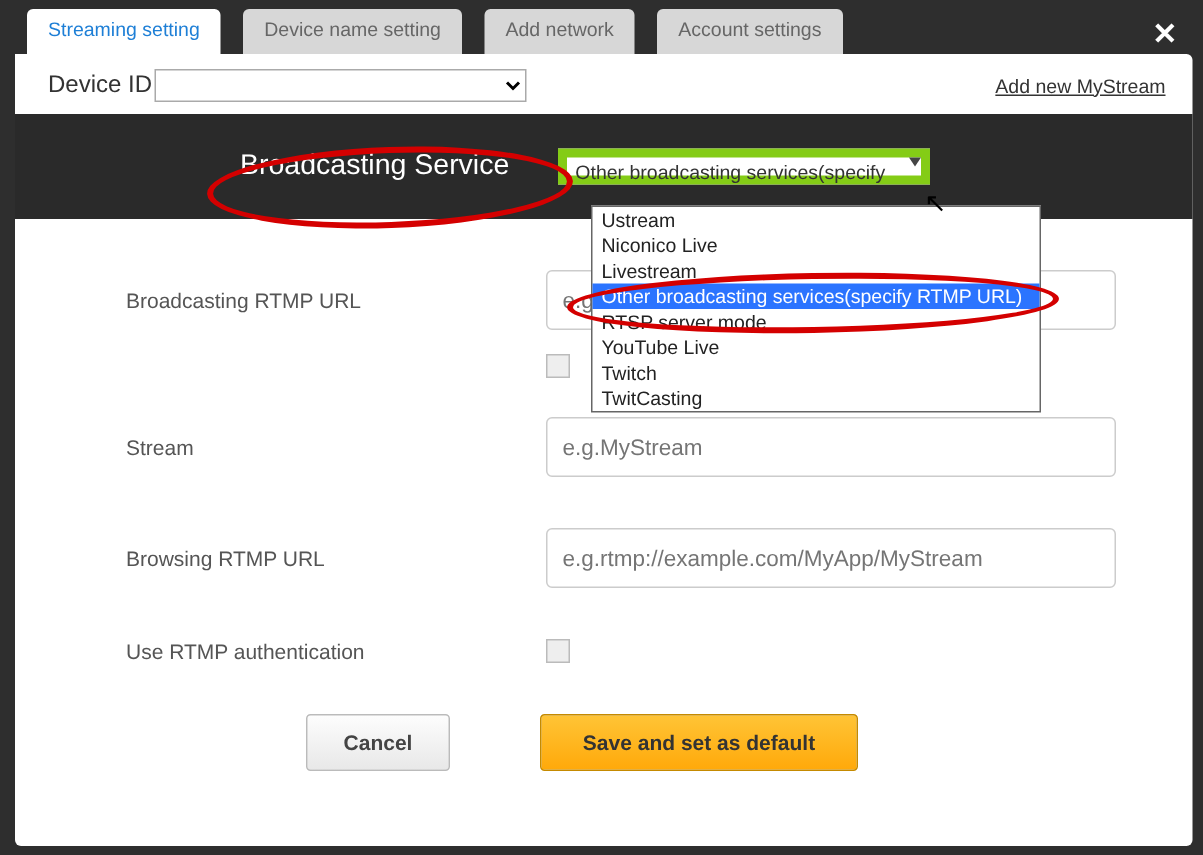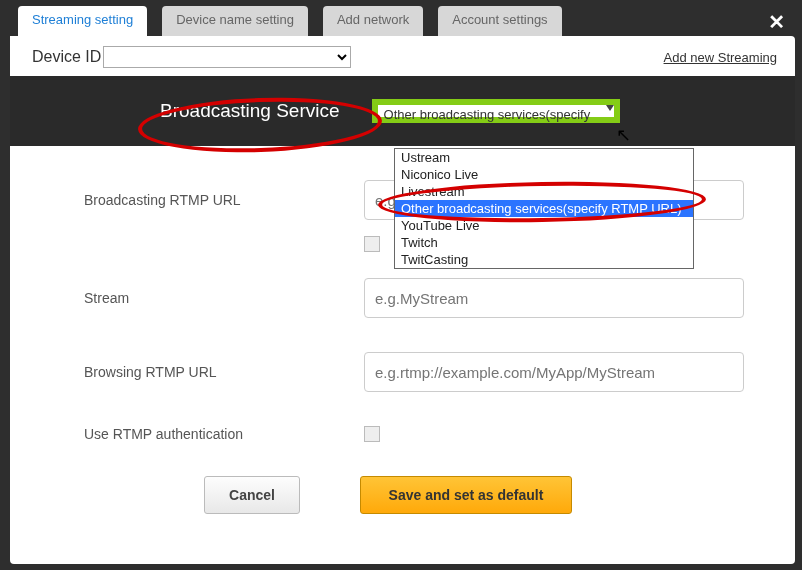--- a/index.html
+++ b/index.html
@@ -127,21 +127,21 @@
     left: 616px;
     top: 124px;
     font-size: 18px;
     color: #000;
     pointer-events: none;
     z-index: 40;
   }
   .dropdown {
     position: absolute;
     left: 384px;
-    top: 142px;
+    top: 131px;
     width: 300px;
     background: #fff;
     border: 1px solid #666;
     z-index: 30;
     font-size: 13px;
   }
   .dropdown .opt {
     padding: 1px 6px;
     color: #222;
     cursor: pointer;
@@ -233,21 +233,21 @@
     <div class="tab">Device name setting</div>
     <div class="tab">Add network</div>
     <div class="tab">Account settings</div>
   </div>
 
   <div class="panel">
 
     <div class="row-device">
       <span class="device-label">Device ID</span>
       <select class="device-select" value=""></select>
-      <a class="addnew">Add new Streaming</a>
+      <a class="addnew">Add new MyStream</a>
     </div>
 
     <div class="darkband">
       <span class="bs-label">Broadcasting Service</span>
       <div class="bs-select-wrap">
         <div class="bs-select">Other broadcasting services(specify</div>
         <span class="bs-caret"></span>
       </div>
     </div>
 
@@ -278,20 +278,21 @@
         <button class="btn-save">Save and set as default</button>
       </div>
     </div>
   </div>
 
   <div class="dropdown" id="dd">
       <div class="opt">Ustream</div>
       <div class="opt">Niconico Live</div>
       <div class="opt">Livestream</div>
       <div class="opt sel">Other broadcasting services(specify RTMP URL)</div>
+      <div class="opt">RTSP server mode</div>
       <div class="opt">YouTube Live</div>
       <div class="opt">Twitch</div>
       <div class="opt">TwitCasting</div>
     </div>
 
   <div class="oval oval1"></div>
   <div class="oval oval2"></div>
 
 </div>
 

